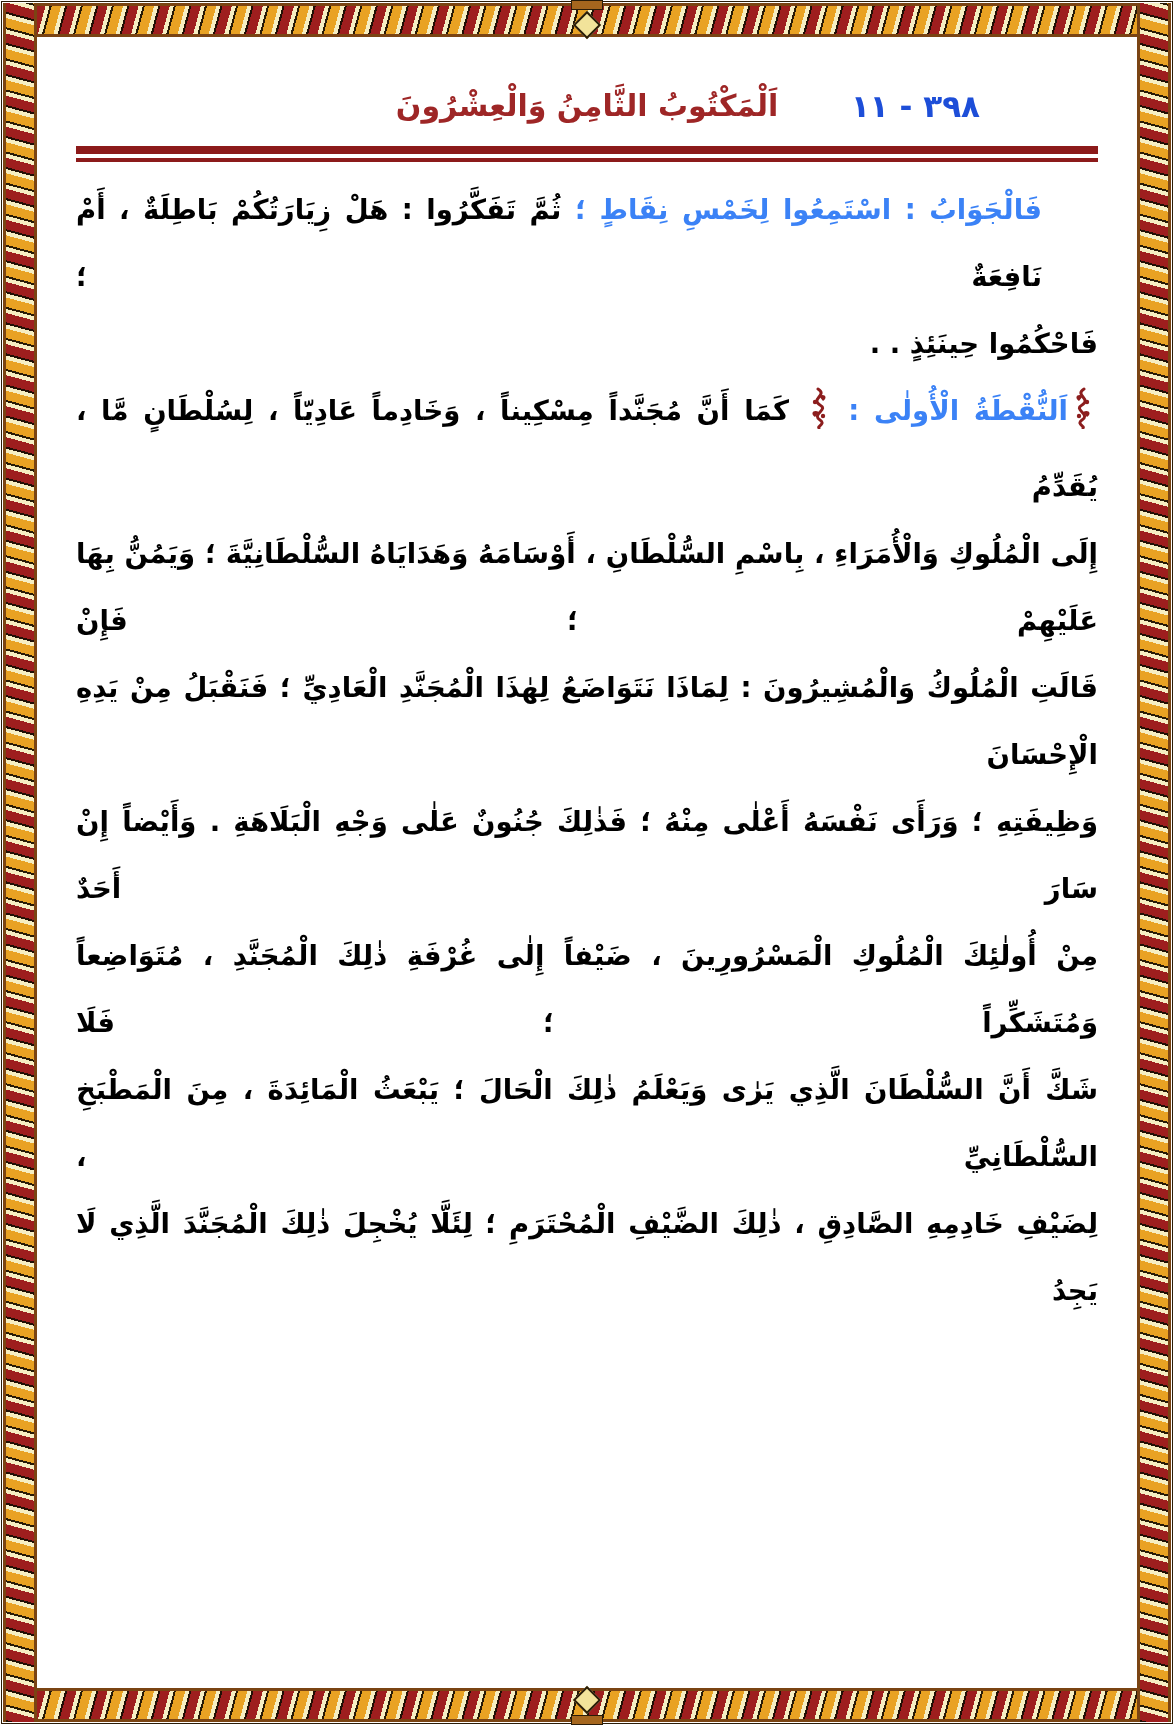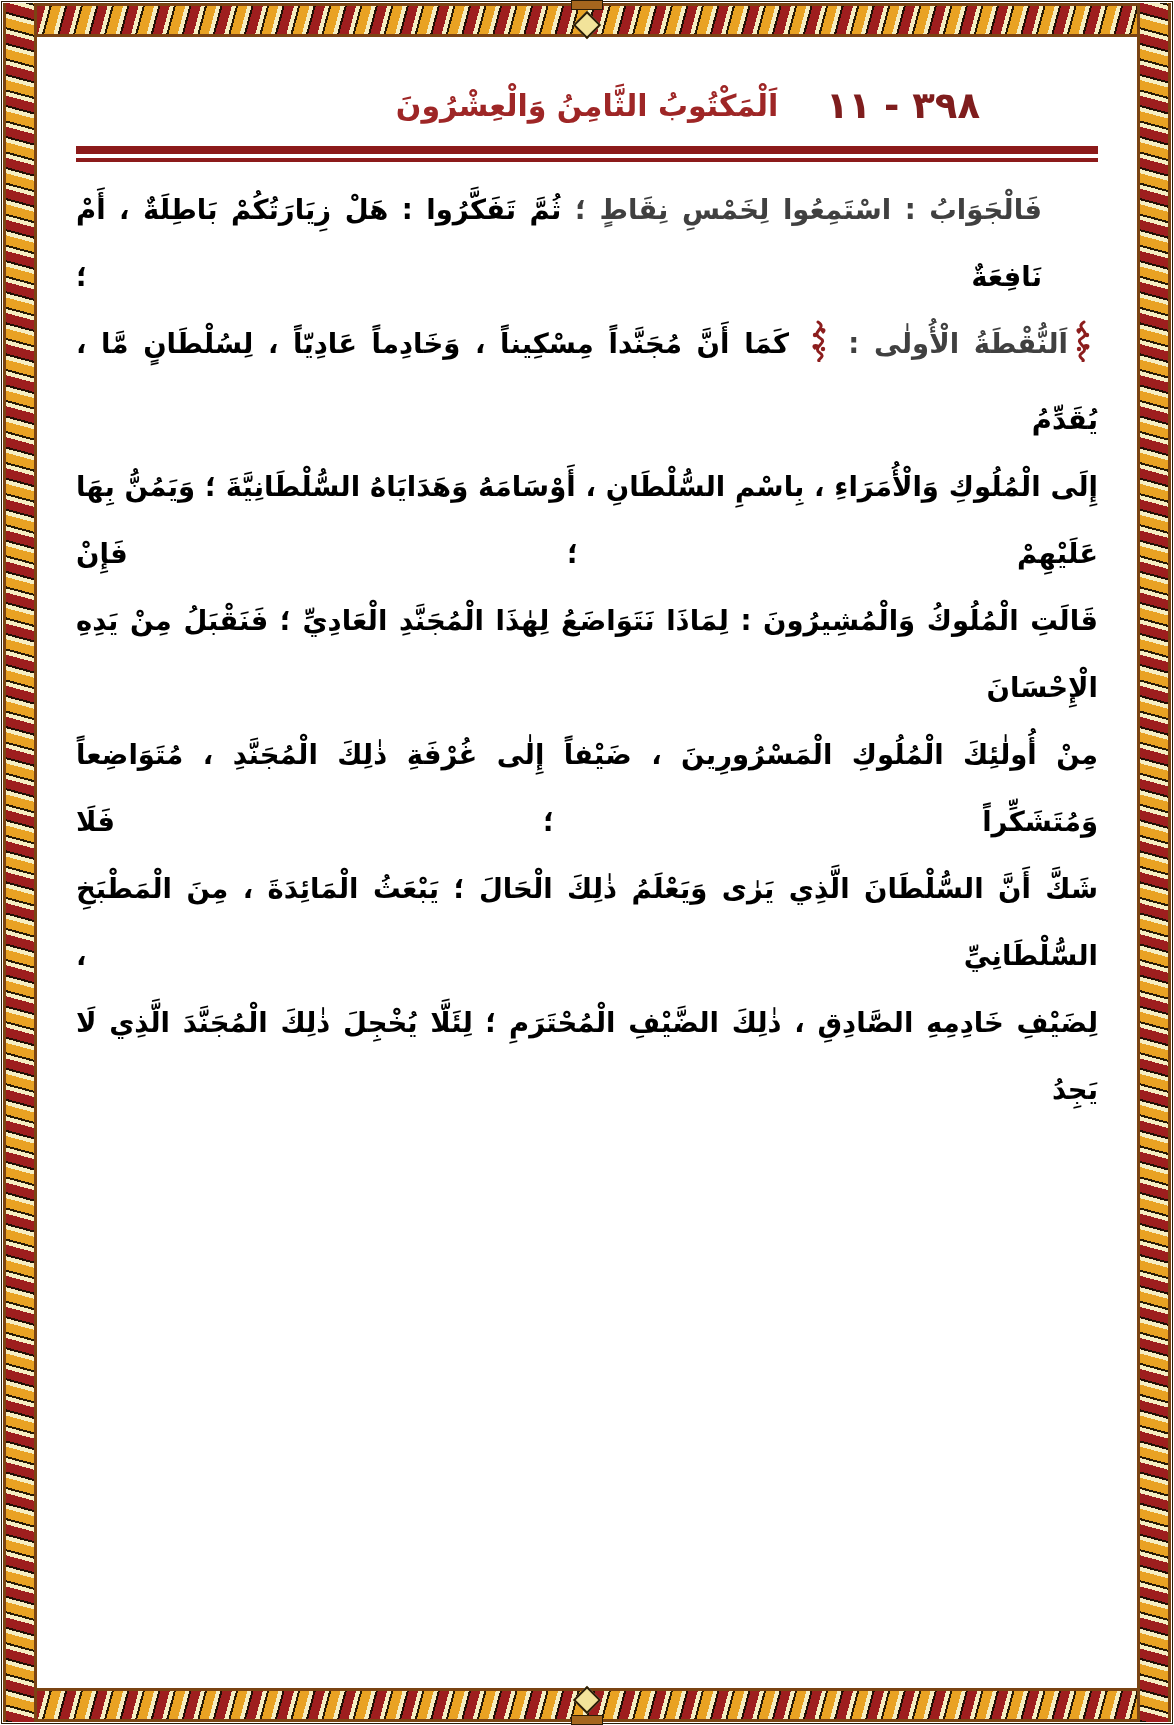--- a/index.html
+++ b/index.html
@@ -32,36 +32,36 @@
   .b-diamond.top{top:9px;} .b-diamond.bottom{bottom:9px;}
 
   
   .content{position:absolute;top:74px;right:76px;left:76px;direction:rtl;}
   .page-header{position:relative;height:64px;}
   .page-title{
     text-align:center;font-size:30px;font-weight:bold;color:#9e2626;
     letter-spacing:0;line-height:64px;
   }
   .page-ref{
-    position:absolute;right:118px;top:0;font-size:37px;font-weight:bold;color:#7f1d1d;
+    position:absolute;right:118px;top:0;font-size:31px;font-weight:bold;color:#1d4ed8;
     direction:ltr;unicode-bidi:isolate;line-height:64px;
   }
   .rule-thick{height:8px;background:#8c1a1a;margin-top:8px;}
   .rule-thin{height:4px;background:#8c1a1a;margin-top:4px;}
 
   .body-text{margin-top:14px;font-size:27.5px;font-weight:bold;color:#000;}
   .line{
     line-height:67px;
     text-align:justify;
     text-align-last:justify;
     text-justify:inter-word;
   }
   .line.indent{padding-right:56px;}
   .line.last{text-align-last:right;}
-  .red{color:#404040;}
+  .red{color:#3b82f6;}
   .black{color:#000000;margin-top:34px;}
   .orn{display:inline-block;vertical-align:-9px;margin:0 3px;}
   .orn.mirror{transform:scaleX(-1);}
 </style>
 </head>
 <body>
 
 <div class="page-edge"></div>
 <div class="b-strip b-top">
   <div class="b-diamond top"></div>
@@ -76,30 +76,32 @@
 
 <div class="content">
   <div class="page-header">
     <div class="page-title">اَلْمَكْتُوبُ الثَّامِنُ وَالْعِشْرُونَ</div>
     <div class="page-ref">٣٩٨ - ١١</div>
   </div>
   <div class="rule-thick"></div>
   <div class="rule-thin"></div>
   <div class="body-text" id="body-text">
       <div class="line indent"><span class="red">فَالْجَوَابُ : اسْتَمِعُوا لِخَمْسِ نِقَاطٍ ؛ </span><span class="black">ثُمَّ تَفَكَّرُوا : هَلْ زِيَارَتُكُمْ بَاطِلَةٌ ، أَمْ نَافِعَةٌ ؛</span></div>
+      <div class="line last"><span class="black">فَاحْكُمُوا حِينَئِذٍ . .</span></div>
       <div class="line"><span class="orn"><svg width="24" height="42" viewBox="0 0 24 42">
             <path d="M13 2 C 3 8, 21 12, 11 18 C 2 23, 20 27, 11 33 C 5 37, 14 39, 12 41" fill="none" stroke="#8c1d1d" stroke-width="3" stroke-linecap="round"></path>
             <path d="M12 9 c -6 -3 -9 2 -4 5 z M12 25 c 6 -3 9 2 4 5 z" fill="#8c1d1d"></path>
             <circle cx="16" cy="15" r="2.2" fill="#8c1d1d"></circle>
             <circle cx="8" cy="29" r="2.2" fill="#8c1d1d"></circle>
           </svg></span><span class="red">اَلنُّقْطَةُ الْأُولٰى : </span><span class="orn mirror"><svg width="24" height="42" viewBox="0 0 24 42">
             <path d="M13 2 C 3 8, 21 12, 11 18 C 2 23, 20 27, 11 33 C 5 37, 14 39, 12 41" fill="none" stroke="#8c1d1d" stroke-width="3" stroke-linecap="round"></path>
             <path d="M12 9 c -6 -3 -9 2 -4 5 z M12 25 c 6 -3 9 2 4 5 z" fill="#8c1d1d"></path>
             <circle cx="16" cy="15" r="2.2" fill="#8c1d1d"></circle>
             <circle cx="8" cy="29" r="2.2" fill="#8c1d1d"></circle>
           </svg></span><span class="black"> كَمَا أَنَّ مُجَنَّداً مِسْكِيناً ، وَخَادِماً عَادِيّاً ، لِسُلْطَانٍ مَّا ، يُقَدِّمُ</span></div>
       <div class="line"><span class="black">إِلَى الْمُلُوكِ وَالْأُمَرَاءِ ، بِاسْمِ السُّلْطَانِ ، أَوْسَامَهُ وَهَدَايَاهُ السُّلْطَانِيَّةَ ؛ وَيَمُنُّ بِهَا عَلَيْهِمْ ؛ فَإِنْ</span></div>
       <div class="line"><span class="black">قَالَتِ الْمُلُوكُ وَالْمُشِيرُونَ : لِمَاذَا نَتَوَاضَعُ لِهٰذَا الْمُجَنَّدِ الْعَادِيِّ ؛ فَنَقْبَلُ مِنْ يَدِهِ الْإِحْسَانَ</span></div>
+      <div class="line"><span class="black">وَظِيفَتِهِ ؛ وَرَأَى نَفْسَهُ أَعْلٰى مِنْهُ ؛ فَذٰلِكَ جُنُونٌ عَلٰى وَجْهِ الْبَلَاهَةِ . وَأَيْضاً إِنْ سَارَ أَحَدٌ</span></div>
       <div class="line"><span class="black">مِنْ أُولٰئِكَ الْمُلُوكِ الْمَسْرُورِينَ ، ضَيْفاً إِلٰى غُرْفَةِ ذٰلِكَ الْمُجَنَّدِ ، مُتَوَاضِعاً وَمُتَشَكِّراً ؛ فَلَا</span></div>
       <div class="line"><span class="black">شَكَّ أَنَّ السُّلْطَانَ الَّذِي يَرٰى وَيَعْلَمُ ذٰلِكَ الْحَالَ ؛ يَبْعَثُ الْمَائِدَةَ ، مِنَ الْمَطْبَخِ السُّلْطَانِيِّ ،</span></div>
       <div class="line"><span class="black">لِضَيْفِ خَادِمِهِ الصَّادِقِ ، ذٰلِكَ الضَّيْفِ الْمُحْتَرَمِ ؛ لِئَلَّا يُخْجِلَ ذٰلِكَ الْمُجَنَّدَ الَّذِي لَا يَجِدُ</span></div>
     </div>
 </div>
 
 </body></html>

